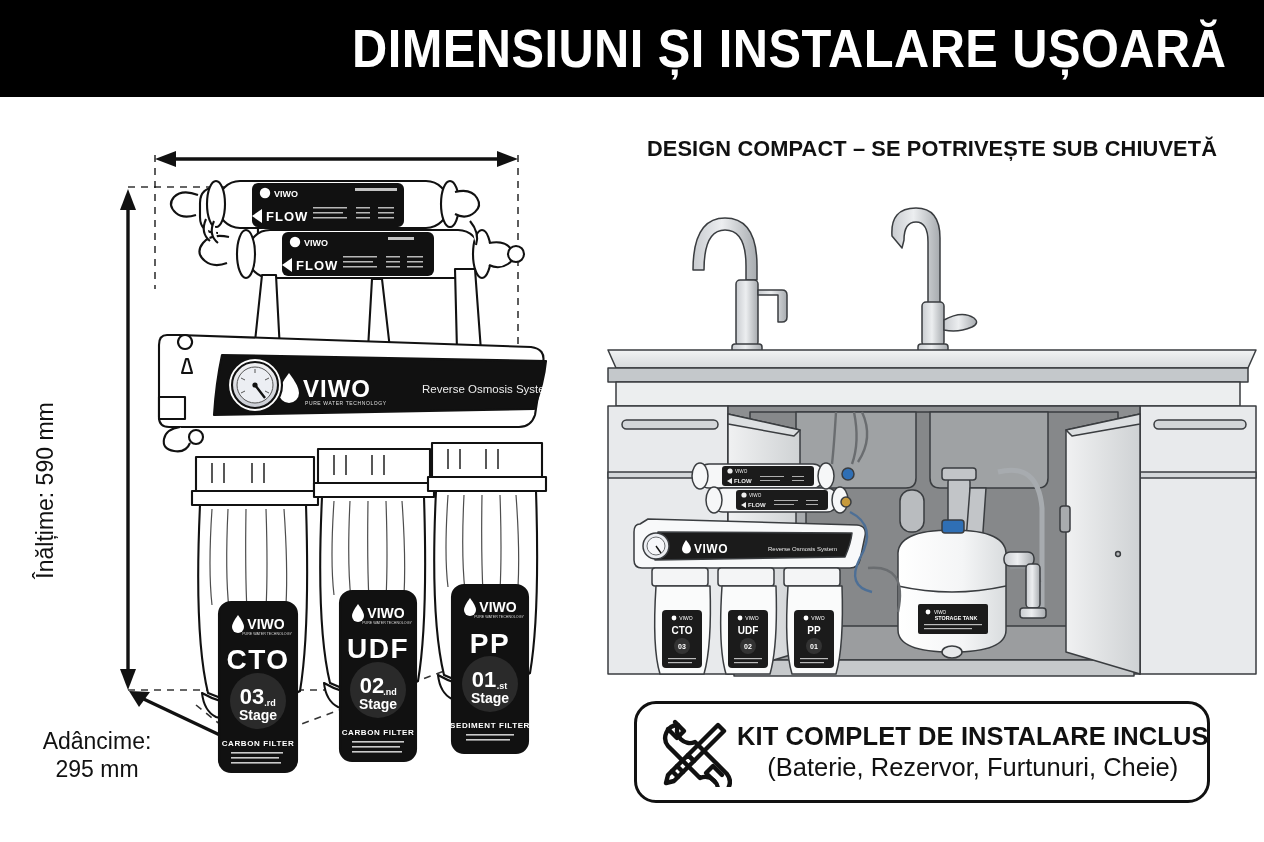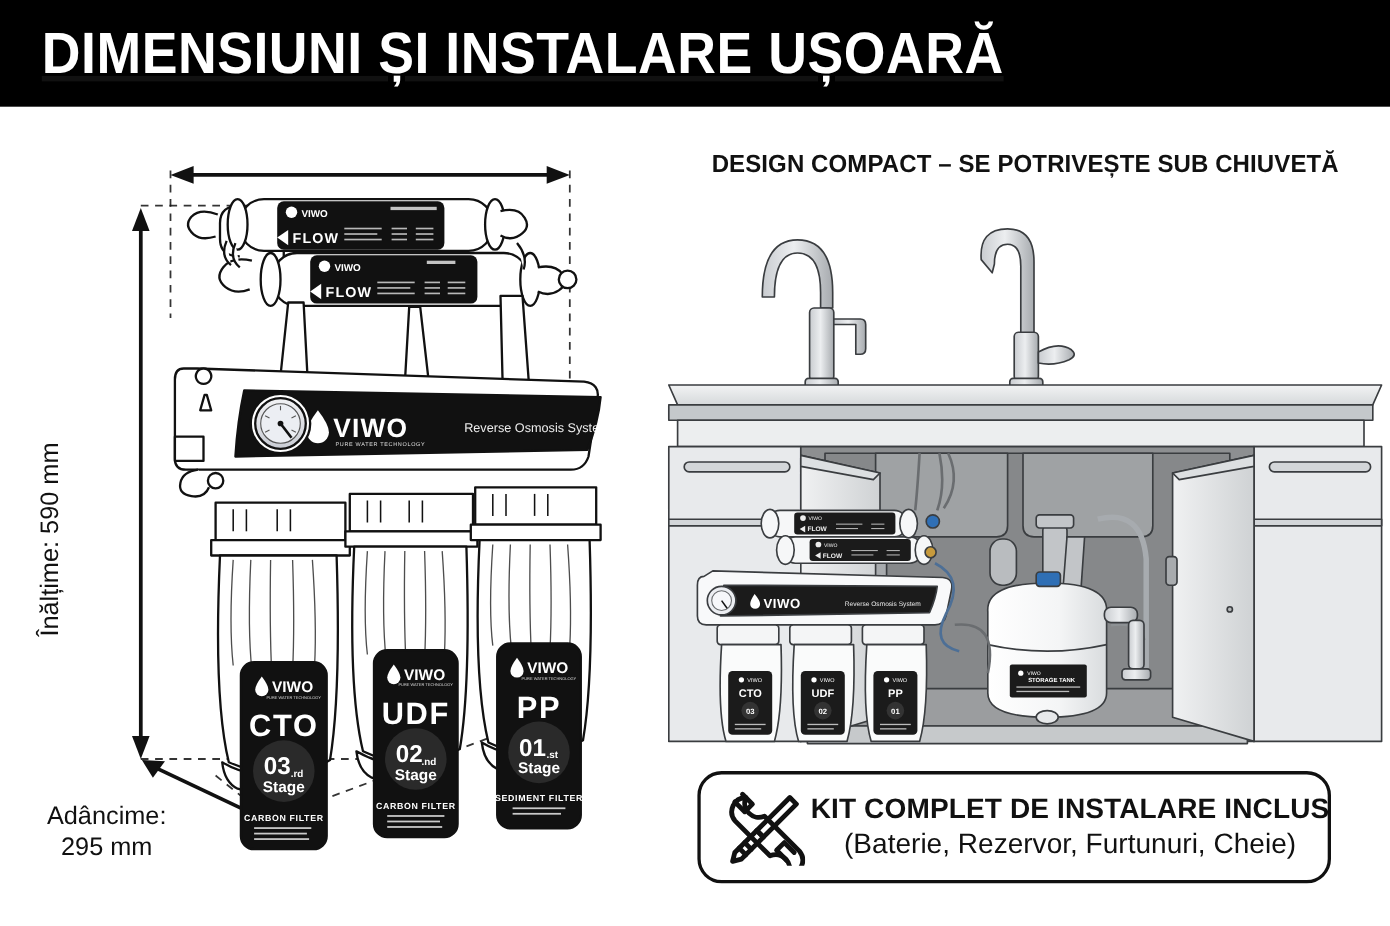--- a/index.html
+++ b/index.html
@@ -7,21 +7,21 @@
   body{
     width:1264px;height:842px;overflow:hidden;
     font-family:"Liberation Sans","DejaVu Sans",sans-serif;
     color:#111;
   }
   .page{position:relative;width:1264px;height:842px;background:#fff;}
 
   
   .header{
     position:absolute;left:0;top:0;width:1264px;height:97px;
-    background:#000;display:flex;align-items:center;justify-content:flex-start;text-decoration:underline;
+    background:#000;display:flex;align-items:center;justify-content:flex-end;
   }
   .header-title{
     color:#fff;font-weight:bold;font-size:53px;letter-spacing:.5px;
     transform:scaleX(.92);transform-origin:center;white-space:nowrap;
     font-family:"Liberation Sans","DejaVu Sans",sans-serif;
   }
 
   
   .left-panel{position:absolute;left:0;top:97px;width:600px;height:745px;}
 

